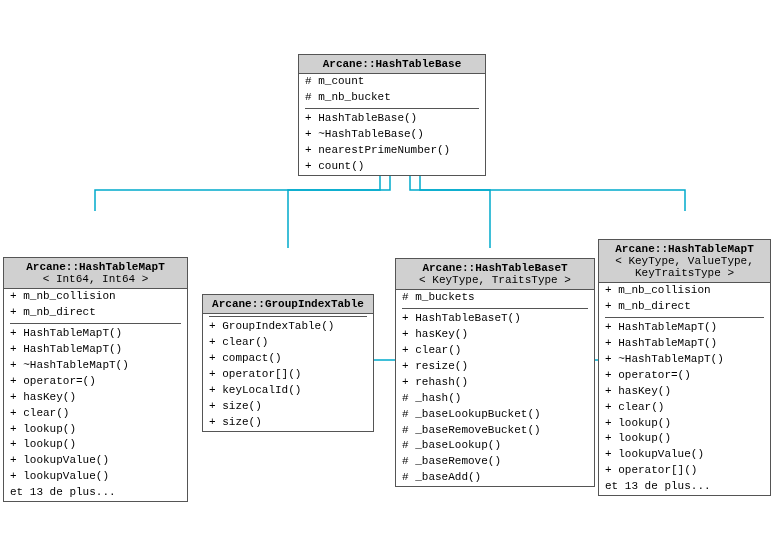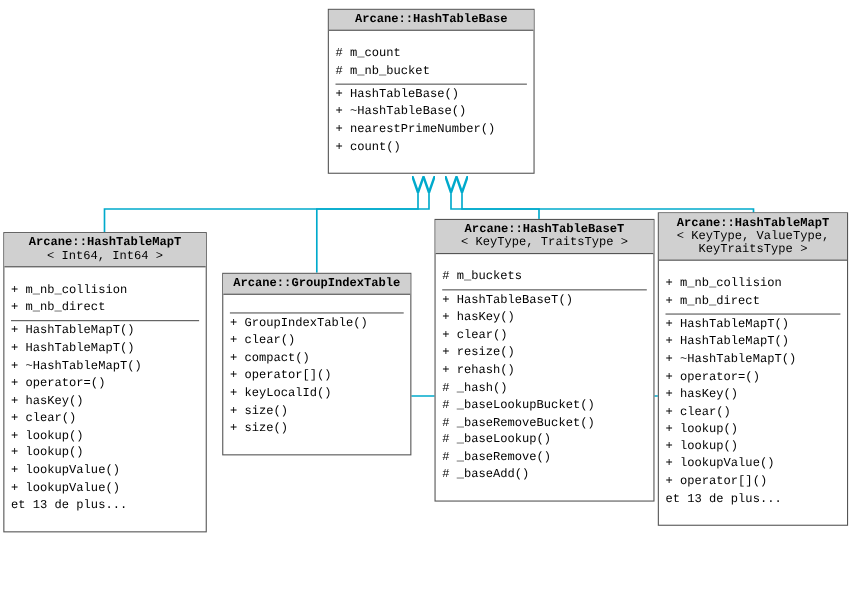--- a/index.html
+++ b/index.html
@@ -26,33 +26,34 @@
       height: 539px;
       pointer-events: none;
       z-index: 1;
     }
 
     .uml-box {
       position: absolute;
       border: 1px solid #555;
       background: #fff;
       z-index: 2;
+      margin-top: 46px;
     }
 
     .uml-header {
       background: #d0d0d0;
       border-bottom: 1px solid #555;
       padding: 3px 6px;
       text-align: center;
       font-weight: bold;
       font-size: 11px;
     }
 
     .uml-body {
-      padding: 14px 6px;
+      padding: 0 6px;
     }
 
     .uml-body div {
       line-height: 1.45;
       white-space: nowrap;
       font-size: 11px;
     }
 
     .uml-divider {
       border-top: 1px solid #555;
@@ -133,21 +134,21 @@
       <div>+ GroupIndexTable()</div>
       <div>+ clear()</div>
       <div>+ compact()</div>
       <div>+ operator[]()</div>
       <div>+ keyLocalId()</div>
       <div>+ size()</div>
       <div>+ size()</div>
     </div>
   </div>
 
-  <div class="uml-box" style="left:395px; top:199px; width:200px;font-family:Liberation Mono, monospace;">
+  <div class="uml-box" style="left:395px; top:212px; width:200px;font-family:Liberation Mono, monospace;">
     <div class="uml-header">
       <div>Arcane::HashTableBaseT</div>
       <div style="font-weight:normal;">&lt; KeyType, TraitsType &gt;</div>
     </div>
     <div class="uml-body">
       <div># m_buckets</div>
       <div class="uml-divider"></div>
       <div>+ HashTableBaseT()</div>
       <div>+ hasKey()</div>
       <div>+ clear()</div>

